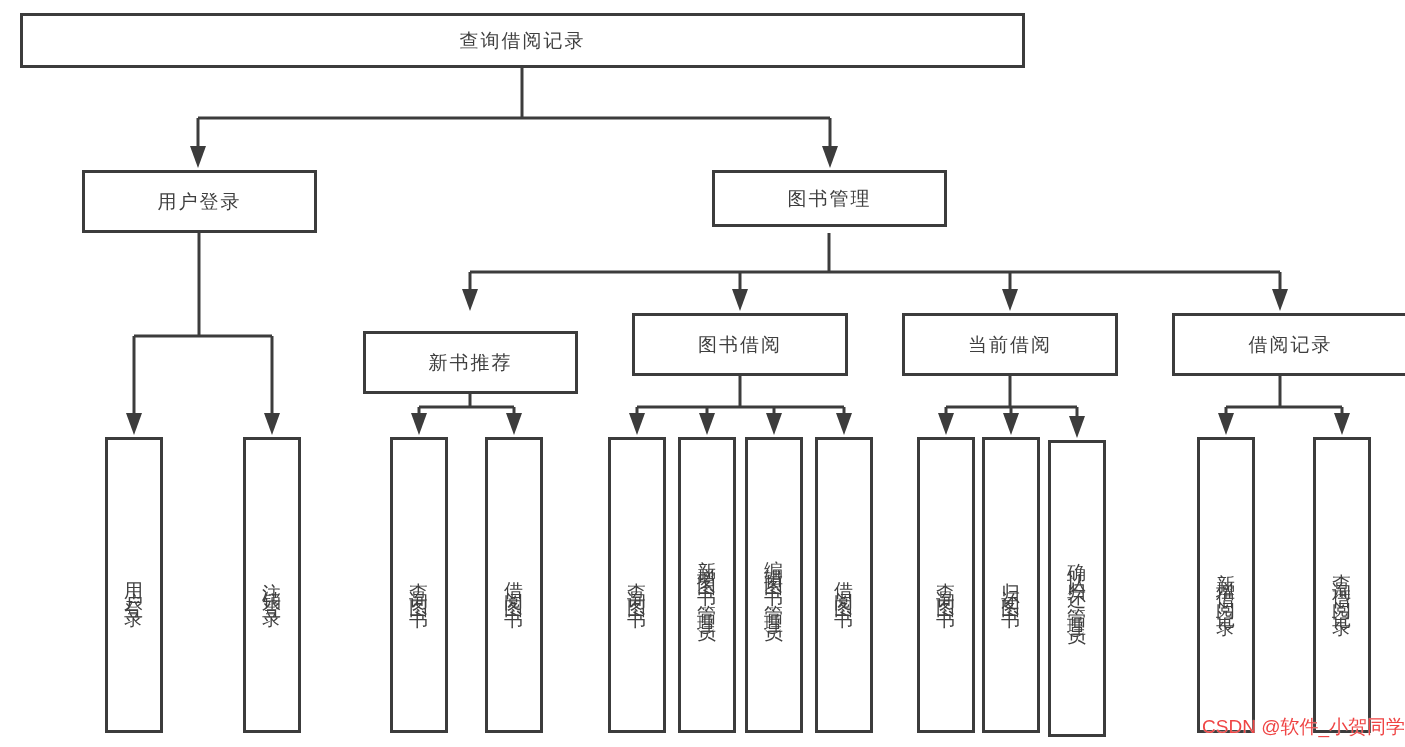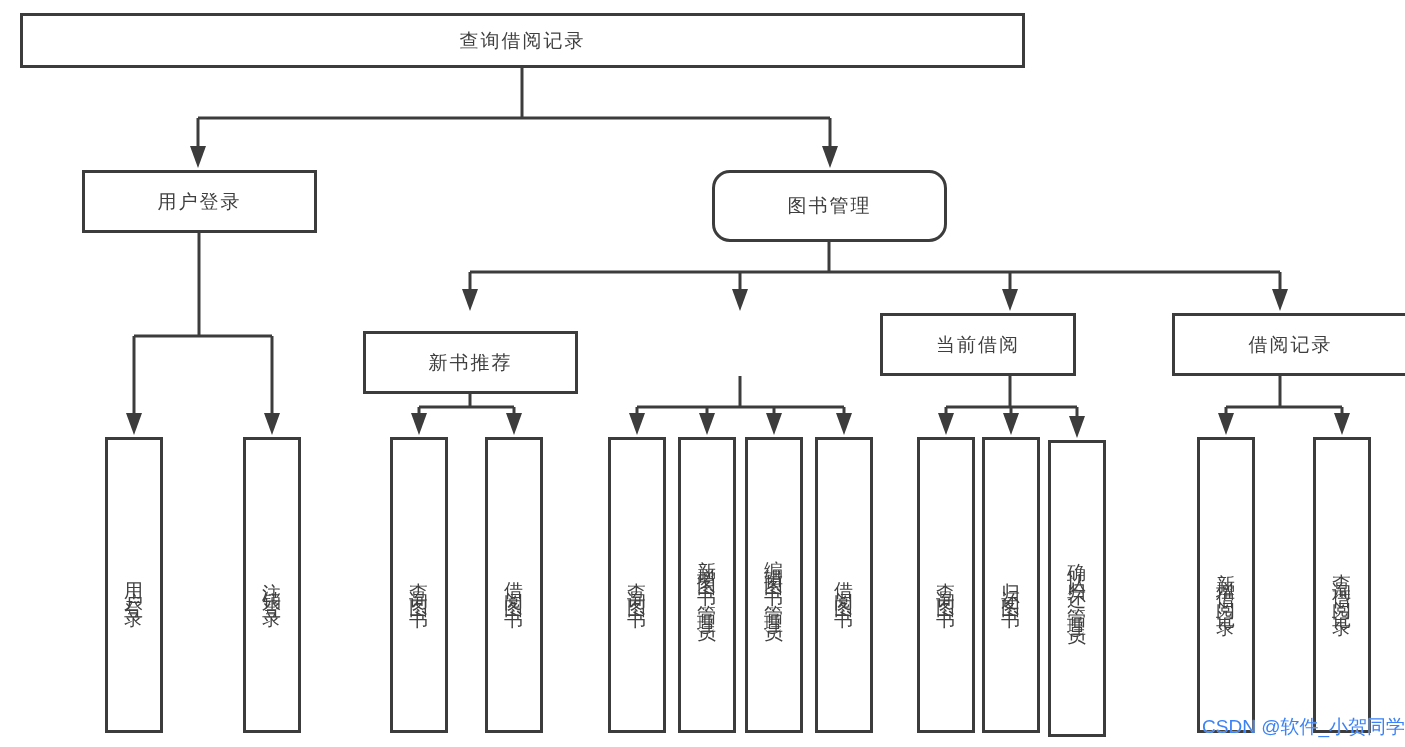--- a/index.html
+++ b/index.html
@@ -31,21 +31,21 @@
     line-height:1;
     color:#3f3f3f;
     white-space:nowrap;
   }
   .watermark{
     position:absolute;
     left:1186px;top:714px;
     width:219px;
     text-align:right;
     font-size:19px;
-    color:#3b82f6;
+    color:#ef4444;
     text-shadow:0 0 1px #ffffff;
     z-index:3;
     white-space:nowrap;
   }
 </style>
 </head>
 <body>
 
 <div class="canvas">
 
@@ -125,28 +125,31 @@
     </g>
   </svg>
 
   <div class="node root" style="left:20px;top:13px;width:1005px;height:55px;">
     <span>查询借阅记录</span>
   </div>
 
   <div class="node h" style="left:82px;top:170px;width:235px;height:63px;">
     <span>用户登录</span>
   </div>
-  <div class="node h" style="left:712px;top:170px;width:235px;height:72px;border-radius:18px;">
+  <div class="node h" style="left:712px;top:170px;width:235px;height:57px;">
     <span>图书管理</span>
   </div>
 
   <div class="node h" style="left:363px;top:313px;width:215px;height:63px;margin-top:18px;">
     <span>新书推荐</span>
   </div>
-  <div class="node h" style="left:880px;top:313px;width:196px;height:63px;">
+  <div class="node h" style="left:632px;top:313px;width:216px;height:63px;">
+    <span>图书借阅</span>
+  </div>
+  <div class="node h" style="left:902px;top:313px;width:216px;height:63px;">
     <span>当前借阅</span>
   </div>
   <div class="node h" style="left:1172px;top:313px;width:237px;height:63px;">
     <span>借阅记录</span>
   </div>
 
   <div class="node v" style="left:105px;top:437px;width:58px;height:296px;">
     <span class="vtext">用户登录</span>
   </div>
   <div class="node v" style="left:243px;top:437px;width:58px;height:296px;">

